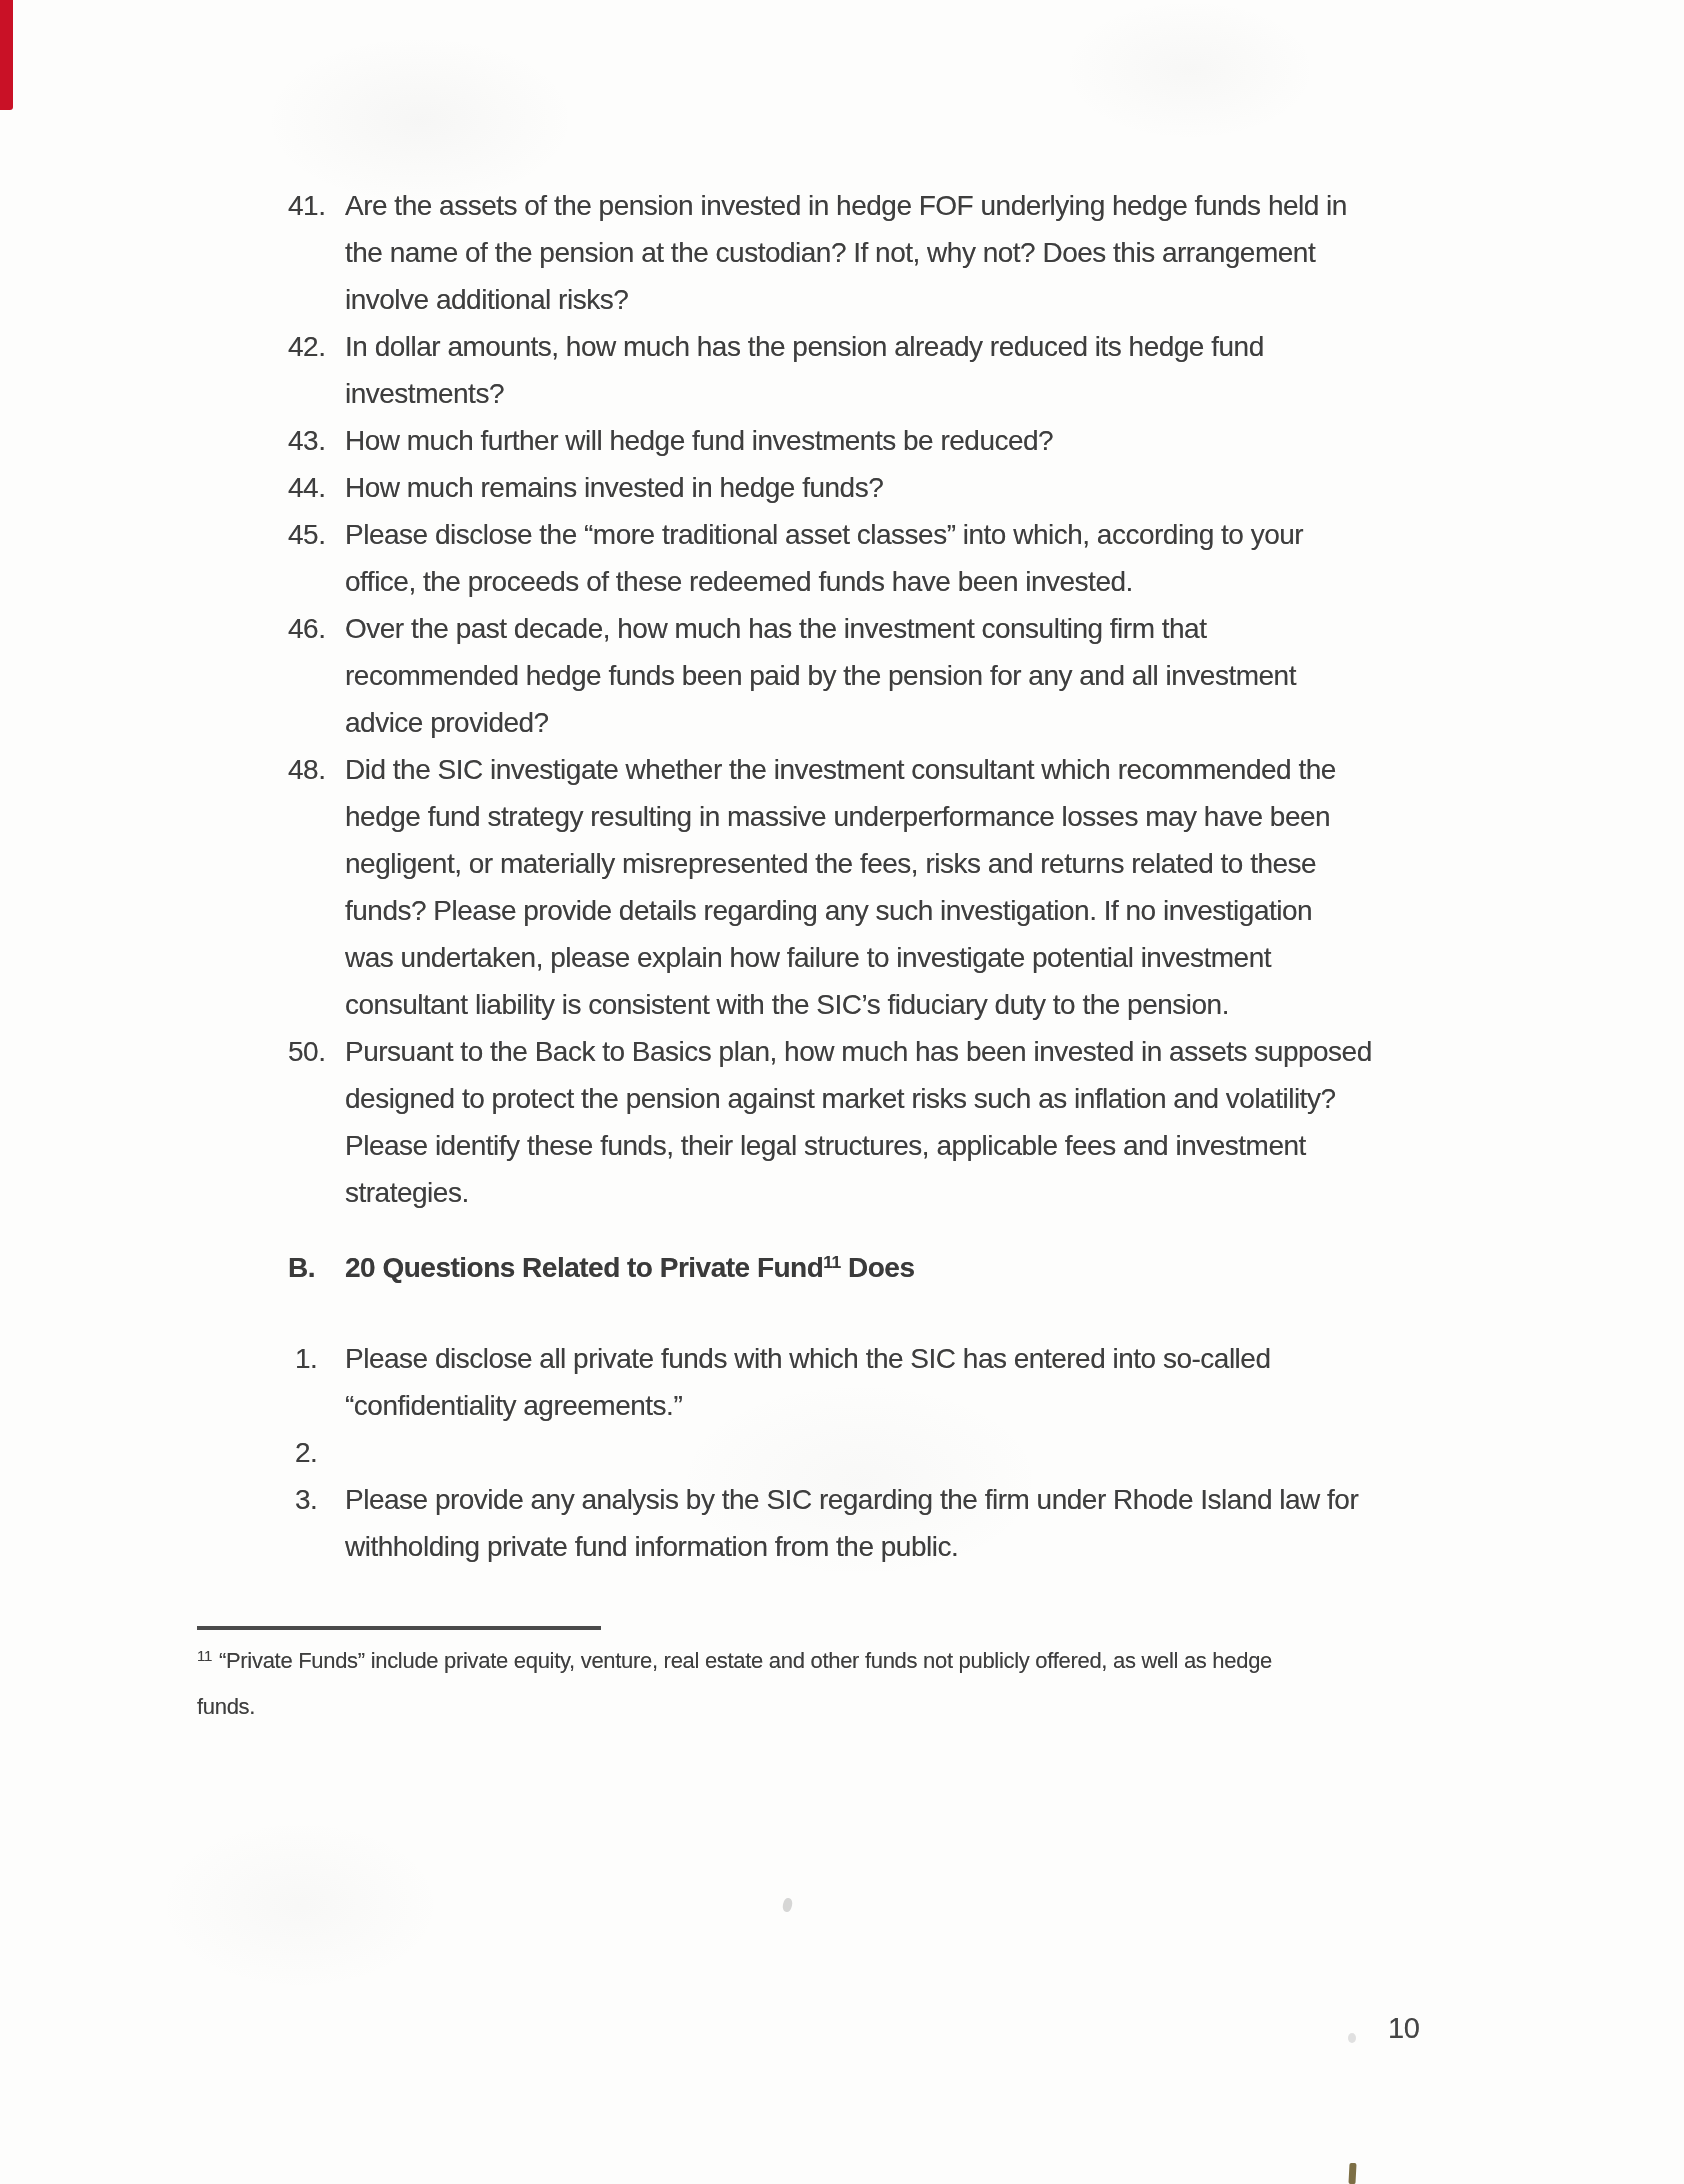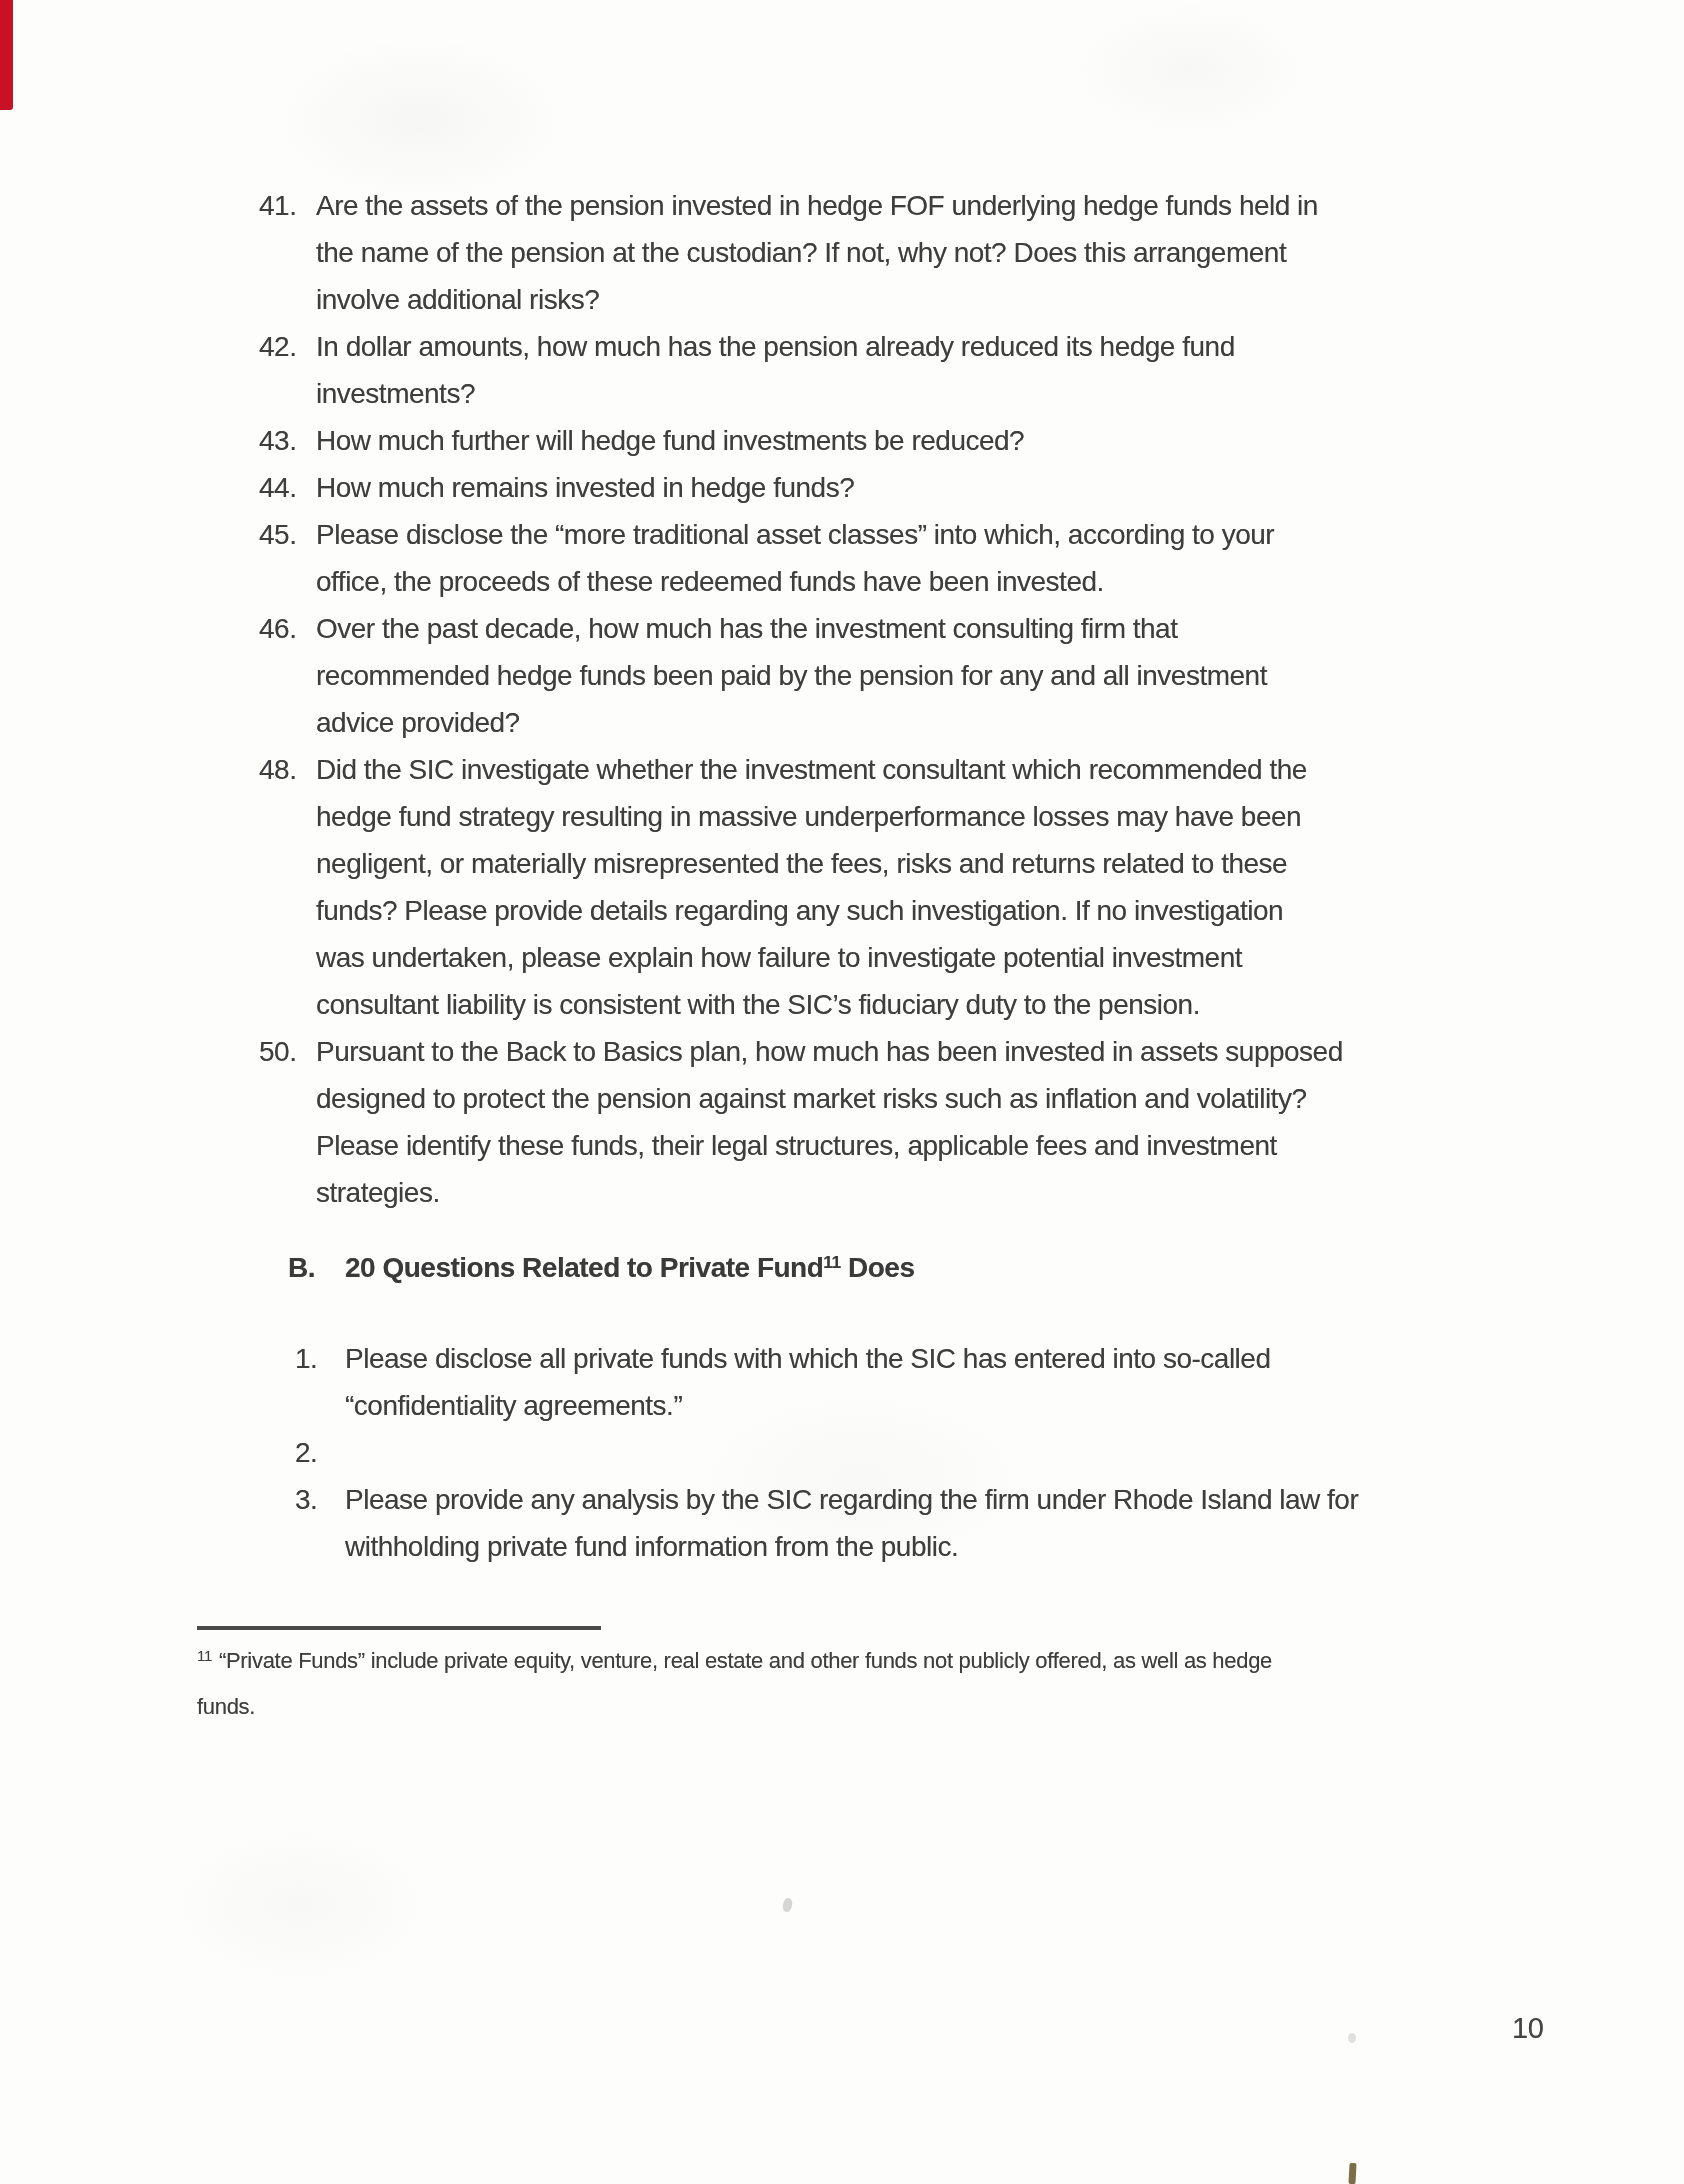--- a/index.html
+++ b/index.html
@@ -20,40 +20,40 @@
       radial-gradient(260px 140px at 860px 1480px, rgba(120,120,120,0.035), transparent 70%),
       radial-gradient(200px 120px at 300px 1905px, rgba(120,120,120,0.04), transparent 70%);
   }
   .content{position:relative;padding:182px 0 0 197px;}
   .body-text{
     font-size:28px;line-height:47px;letter-spacing:-0.5px;
     text-shadow:0 0 0.6px rgba(62,62,62,0.5);
   }
   .qlist{list-style:none;margin:0;padding:0;}
   .qitem{display:flex;align-items:flex-start;}
-  .qitem .qnum{flex:none;width:57px;margin-left:62px;}
+  .qitem .qnum{flex:none;width:57px;margin-left:91px;}
   .qlist.sub .qitem .qnum{width:50px;margin-left:98px;}
   .qtext{flex:none;width:1280px;white-space:pre-line;}
   .sheading{display:flex;margin-top:28px;font-weight:bold;color:#3a3a3a;}
   .sheading .hnum{flex:none;width:57px;margin-left:91px;}
   .sheading sup{font-size:0.62em;line-height:0;vertical-align:9px;}
   .qlist.sub{margin-top:44px;}
   .footnote-divider{
     width:404px;height:0;margin-top:56px;
     border-top:4px solid #4b4b4b;
   }
   .footnote{
     margin-top:8px;width:1290px;
     font-size:22px;line-height:46px;letter-spacing:-0.3px;
     text-shadow:0 0 0.5px rgba(62,62,62,0.5);
   }
   .footnote sup{font-size:0.68em;line-height:0;vertical-align:7px;margin-right:7px;}
   .footnote .ftext{white-space:pre-line;}
   .page-number{
-    position:absolute;left:1512px;top:2012px;
+    position:absolute;left:1388px;top:2012px;
     font-size:29px;color:#454545;letter-spacing:-0.5px;
     text-shadow:0 0 0.6px rgba(62,62,62,0.5);
   }
   
   .edge-artifact{
     position:absolute;left:0;top:0;width:13px;height:110px;
     background:#c91126;border-radius:0 0 3px 0;
   }
   .speck-divider{
     position:absolute;left:783px;top:1898px;width:9px;height:14px;

